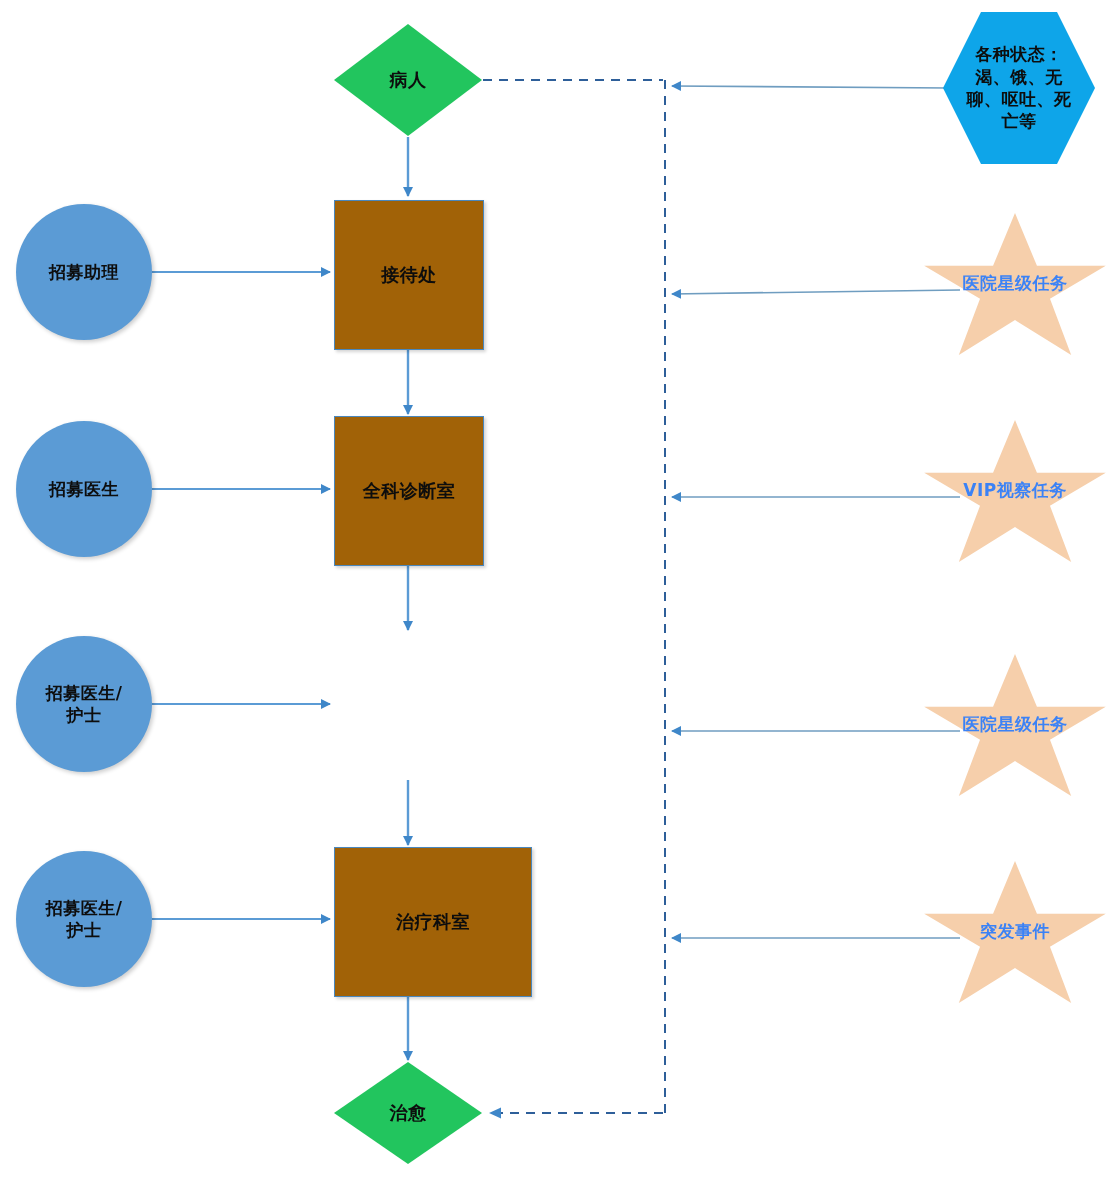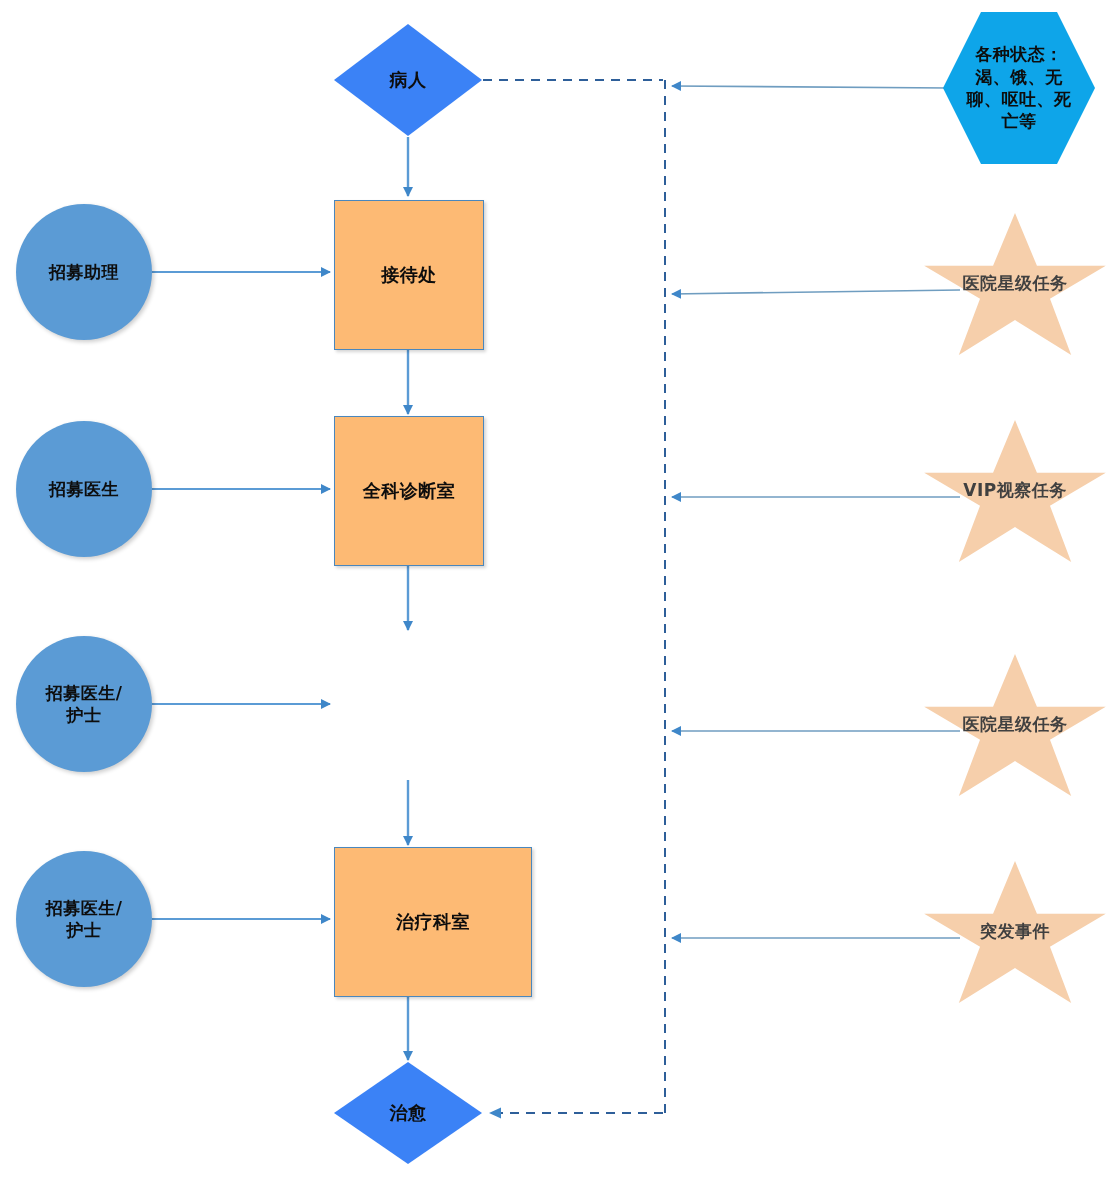--- a/index.html
+++ b/index.html
@@ -34,37 +34,37 @@
     font-weight:700;
     line-height:1.32;
     letter-spacing:.5px;
     white-space:pre-line;
     pointer-events:none;
   }
   .node{position:absolute;}
 
   
   .rect{
-    background:#fdba74;
+    background:#a16207;
     border:1px solid #4a87bd;
     box-shadow:2px 2px 3px rgba(0,0,0,.17);
   }
   .rect .lbl{font-size:18px;}
 
   
   .circle{
     background:#5b9bd5;
     border-radius:50%;
     box-shadow:2px 2px 4px rgba(0,0,0,.2);
   }
   .circle .lbl{font-size:17px;}
 
   
   .diamond{
-    background:#3b82f6;
+    background:#22c55e;
     clip-path:polygon(50% 0%,100% 50%,50% 100%,0% 50%);
     filter:drop-shadow(2px 2px 2px rgba(0,0,0,.2));
   }
   .diamond .lbl{font-size:18px;}
 
   
   .hexagon{
     background:#0ea5e9;
     clip-path:polygon(25% 0%,75% 0%,100% 50%,75% 100%,25% 100%,0% 50%);
     filter:drop-shadow(2px 2px 2px rgba(0,0,0,.2));
@@ -75,21 +75,21 @@
   .star{
     background:#f6cfab;
     clip-path:polygon(50% 0%,61.8% 35.2%,98.8% 35.2%,68.8% 57.2%,80.2% 94.6%,
                       50% 71.4%,19.8% 94.6%,31.2% 57.2%,1.2% 35.2%,38.2% 35.2%);
     filter:drop-shadow(1px 2px 2px rgba(0,0,0,.15));
   }
   .star-label{
     position:absolute;
     width:100%;
     text-align:center;
-    color:#404040;
+    color:#3b82f6;
     font-size:17px;
     font-weight:700;
     letter-spacing:.5px;
     pointer-events:none;
   }
 </style>
 </head>
 <body>
 
 <div id="canvas">

